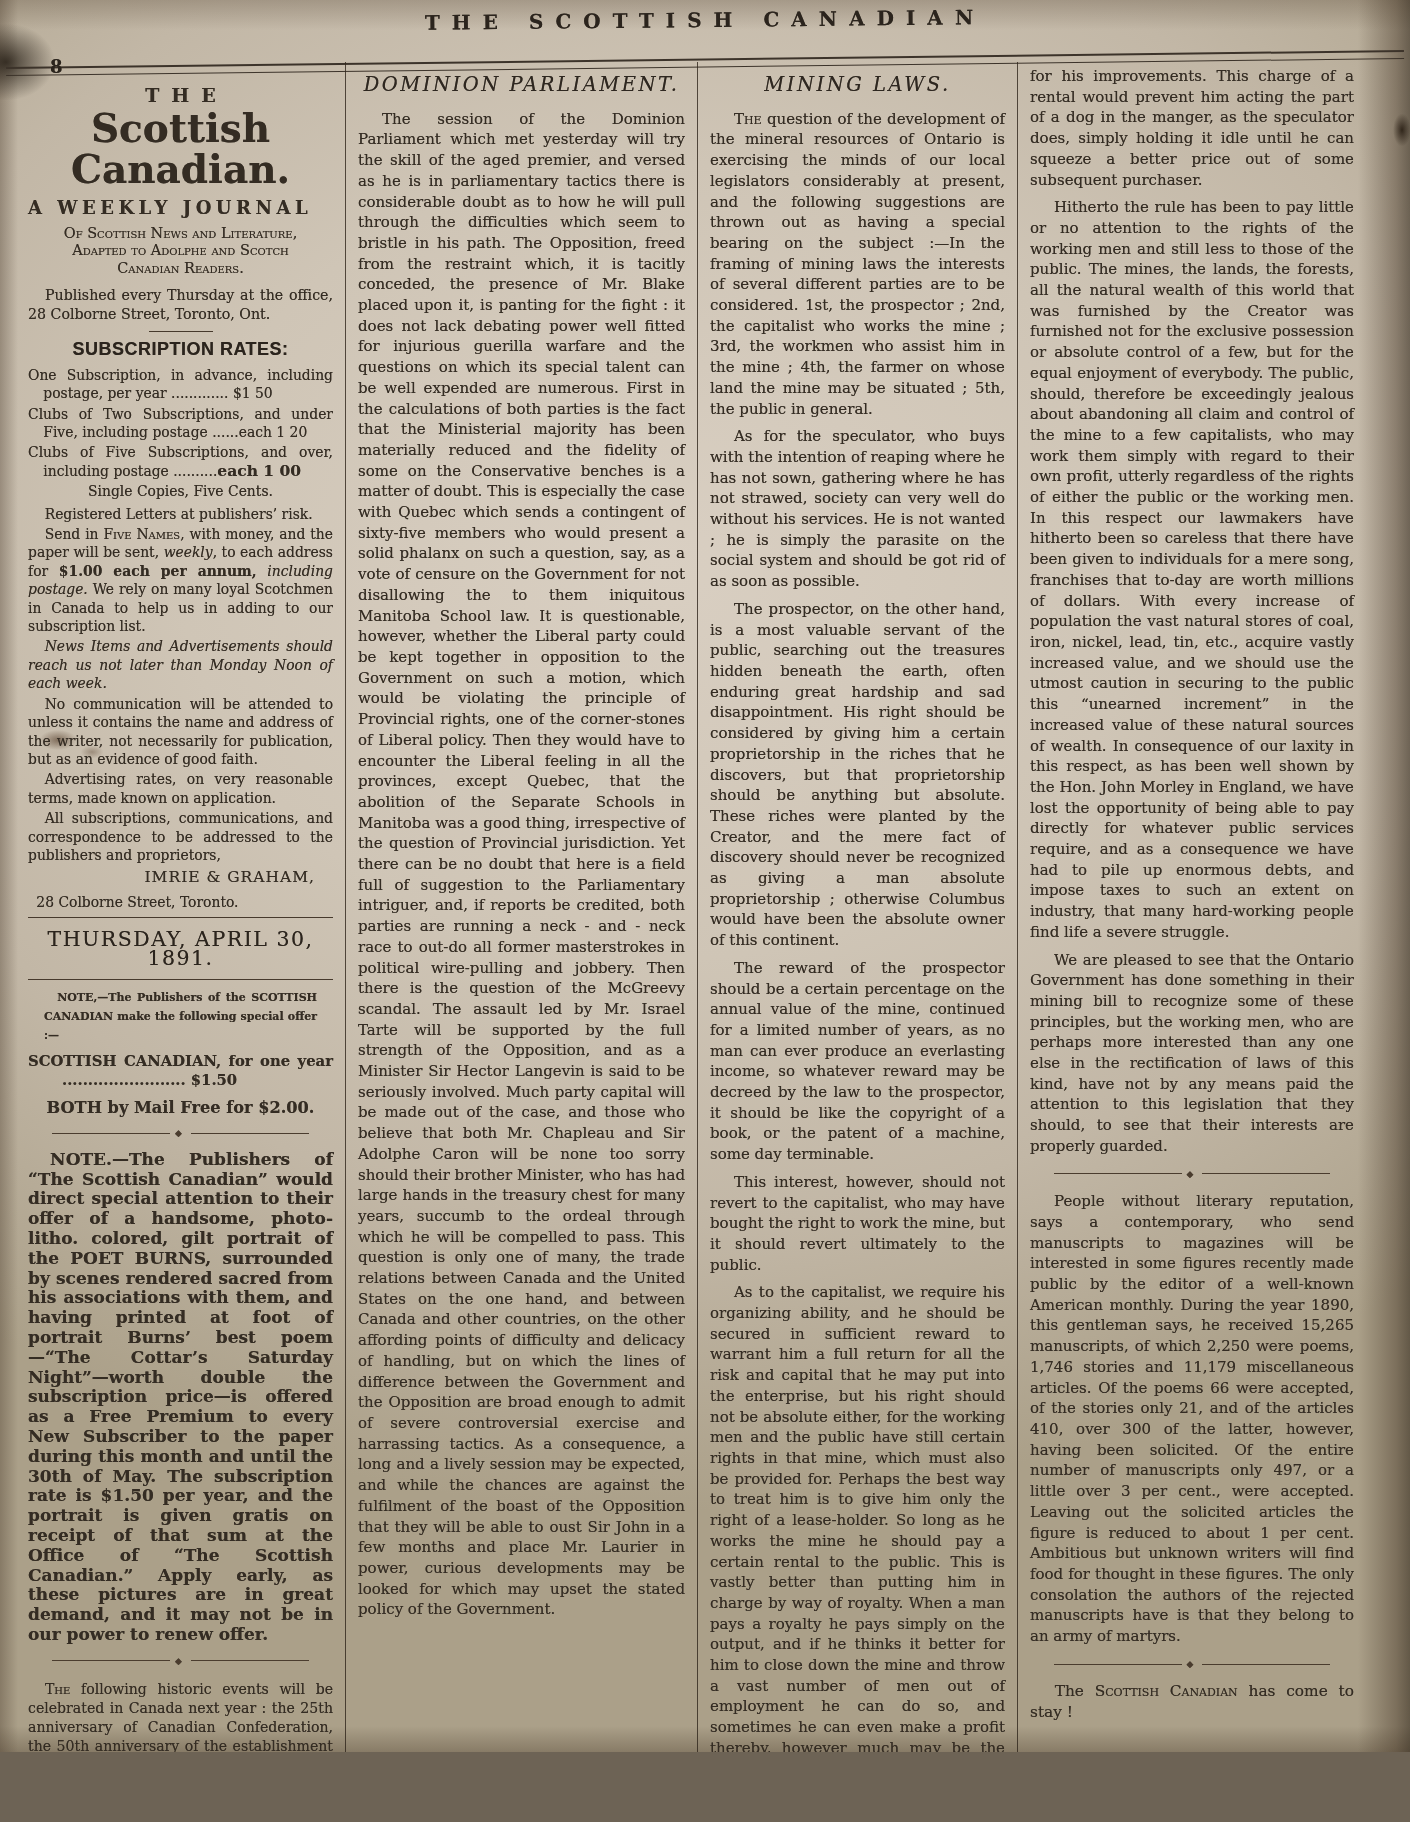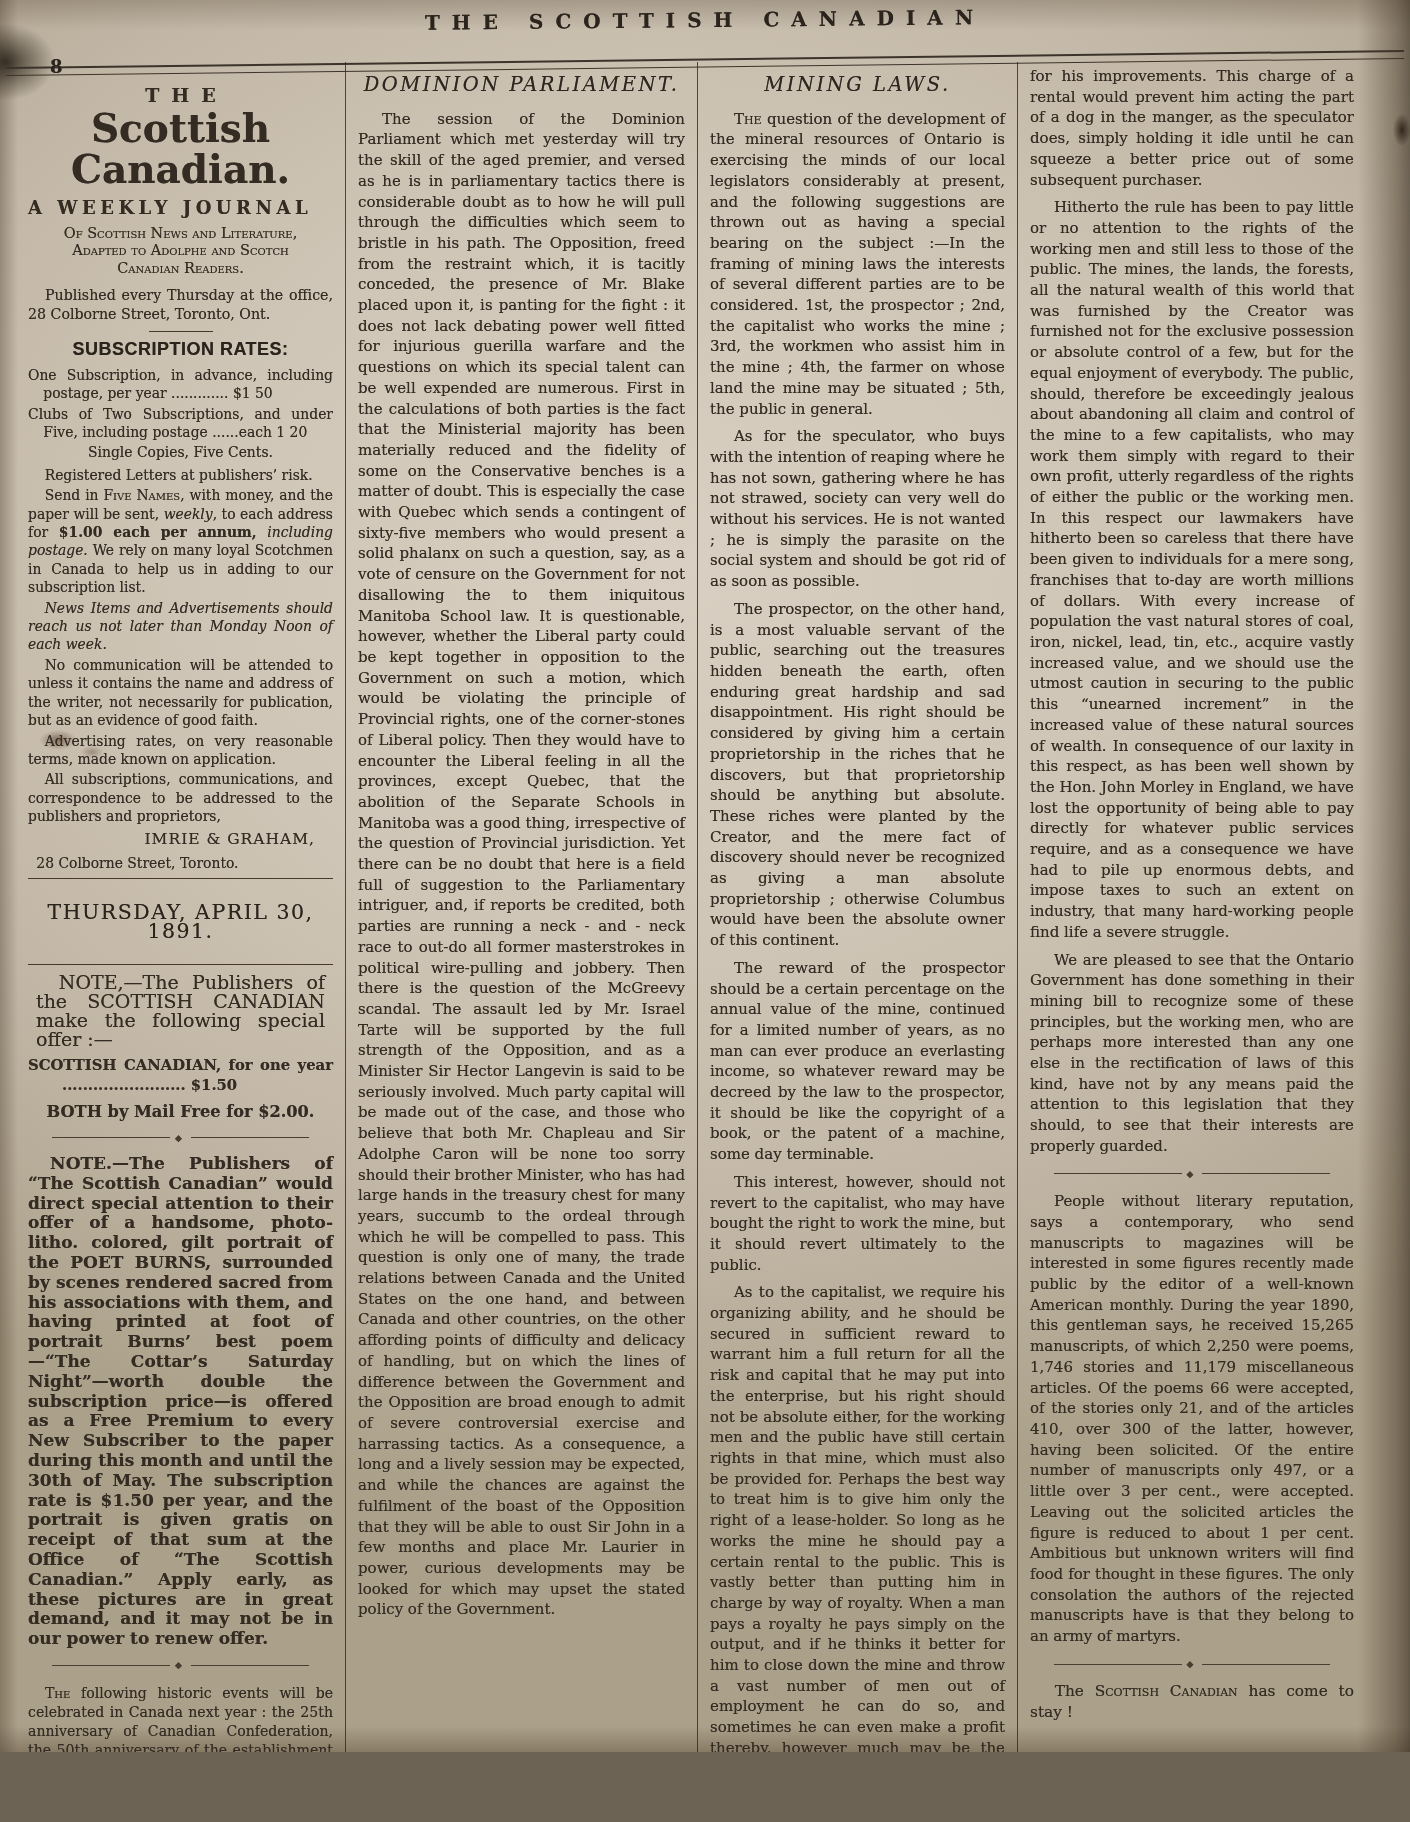--- a/index.html
+++ b/index.html
@@ -53,22 +53,22 @@
   .price{white-space:nowrap;}
   .price.b{font-weight:700;font-size:15.5px;}
   .centerline{text-align:center;margin:1px 0 4px;}
   .p1n{margin:0 0 2px;text-indent:1.2em;text-align:justify;}
   .i{font-style:italic;}
   .b{font-weight:700;}
   .sc{font-variant:small-caps;}
   .signature{text-align:right;font-size:15.5px;letter-spacing:1px;margin:4px 18px 2px 0;}
   .address{margin:6px 0 6px;text-indent:.6em;}
   .rule{border:0;border-top:1.6px solid #46392c;margin:4px 0;}
-  .date-line{font-size:20.5px;letter-spacing:1.5px;text-align:center;margin:24px 0;color:#2b241d;}
-  .note-intro{font-weight:400;margin:8px 8px 6px;text-indent:1.2em;text-align:justify;font-size:19px;line-height:19px;}
+  .date-line{font-size:20.5px;letter-spacing:1.5px;text-align:center;margin:12px 0;color:#2b241d;}
+  .note-intro{font-weight:700;margin:8px 16px 6px;text-indent:1.2em;text-align:justify;font-size:11px;line-height:19px;}
   .offer-item{font-weight:700;margin:0 0 5px;padding-left:2.3em;text-indent:-2.3em;font-size:14.8px;line-height:19.5px;text-align:justify;}
   .both-line{font-weight:700;font-size:16.2px;text-align:center;margin:9px 0 4px;}
   .orn{display:flex;align-items:center;justify-content:center;margin:7px 24px;}
   .orn:before,.orn:after{content:"";flex:1;border-top:1.2px solid #4a3c2e;}
   .orn-glyph{font-size:9px;padding:0 5px;color:#4a3c2e;letter-spacing:4px;}
   .note-big{font-weight:700;font-size:17px;line-height:19.8px;text-align:justify;text-indent:1.3em;margin:6px 0;}
   .historic{font-size:14.1px;line-height:18.9px;text-align:justify;text-indent:1.2em;margin:10px 0 0;}
   .tagline{text-indent:1.5em;font-size:15.4px;margin-top:9px;}
   .col4 .art-top-pad{height:4px;}
 </style>
@@ -91,20 +91,21 @@
         <span>Of Scottish News and Literature,</span>
         <span>Adapted to Adolphe and Scotch</span>
         <span>Canadian Readers.</span>
       </div>
       <p class="mast-pub">Published every Thursday at the office, 28 Colborne Street, Toronto, Ont.</p>
       <hr class="mini-rule">
       <div class="sub-head">SUBSCRIPTION RATES:</div>
 
       <p class="rate"><span>One Subscription, in advance, including postage, per year </span><span>.............</span> <span class="price">$1 50</span></p>
       <p class="rate"><span>Clubs of Two Subscriptions, and under Five, including postage </span><span>......each</span> <span class="price">1 20</span></p>
+      <p class="rate"><span>Clubs of Five Subscriptions, and over, including postage </span><span>..........</span><span class="price b">each 1 00</span></p>
       <p class="centerline">Single Copies, Five Cents.</p>
 
       <p class="p1n">Registered Letters at publishers’ risk.</p>
       <p class="p1n"><span>Send in </span><span class="sc">Five Names</span><span>, with money, and the paper will be sent, </span><span class="i">weekly</span><span>, to each address for </span><span class="b">$1.00 each per annum,</span><span> </span><span class="i">including postage.</span><span> We rely on many loyal Scotchmen in Canada to help us in adding to our subscription list.</span></p>
       <p class="p1n i">News Items and Advertisements should reach us not later than Monday Noon of each week.</p>
       <p class="p1n">No communication will be attended to unless it contains the name and address of the writer, not necessarily for publication, but as an evidence of good faith.</p>
       <p class="p1n">Advertising rates, on very reasonable terms, made known on application.</p>
       <p class="p1n">All subscriptions, communications, and correspondence to be addressed to the publishers and proprietors,</p>
       <div class="signature">IMRIE &amp; GRAHAM,</div>
       <p class="address">28 Colborne Street, Toronto.</p>

